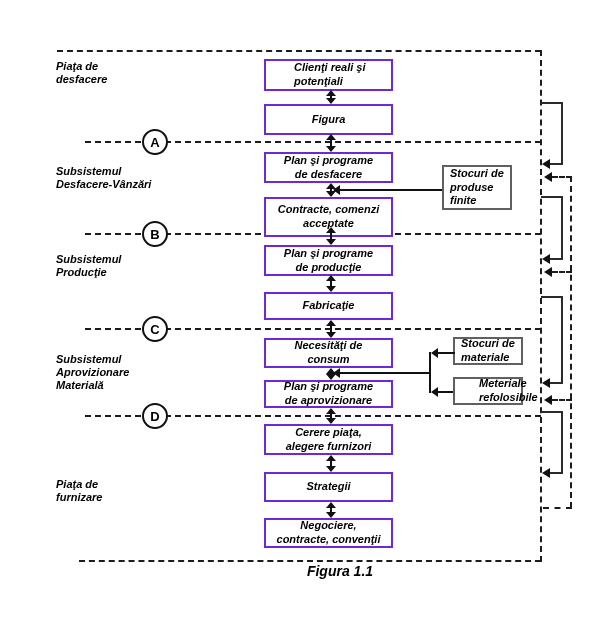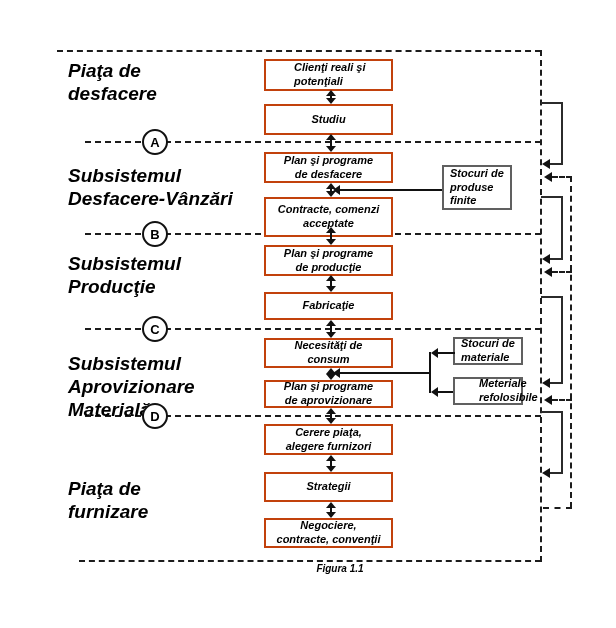--- a/index.html
+++ b/index.html
@@ -6,34 +6,34 @@
   #stage{
     position:relative;width:616px;height:628px;background:#ffffff;
     font-family:"Liberation Sans", sans-serif;color:#000;overflow:hidden;
   }
   
   .dash-h{position:absolute;height:0;border-top:2px dashed #1c1c1c;}
   .dash-v{position:absolute;width:0;border-left:2px dashed #1c1c1c;}
   
   .fbox{
     position:absolute;left:264px;width:129px;box-sizing:border-box;
-    background:#fff;border:2px solid #c2410c;
+    background:#fff;border:2px solid #6d28d9;
     display:flex;align-items:center;justify-content:center;
     font-size:11px;font-weight:bold;font-style:italic;line-height:1.25;
     text-align:center;white-space:pre-line;
   }
   .fbox.left-text{justify-content:flex-start;text-align:left;}
   .sbox{
     position:absolute;box-sizing:border-box;background:#fff;border:2px solid #606060;
     display:flex;align-items:center;justify-content:flex-start;padding-left:6px;
     font-size:11px;font-weight:bold;font-style:italic;line-height:1.25;
     text-align:left;white-space:pre-line;
   }
   .region-label{
-    position:absolute;left:68px;font-size:19px;font-weight:bold;font-style:italic;
+    position:absolute;left:56px;font-size:11px;font-weight:bold;font-style:italic;
     line-height:1.2;white-space:pre-line;
   }
   .circle{
     position:absolute;width:26px;height:26px;border-radius:50%;
     background:#fff;border:2px solid #111;box-sizing:border-box;
     display:flex;align-items:center;justify-content:center;
     font-size:13px;font-weight:bold;font-style:normal;
   }
   
   .varrow{position:absolute;left:325px;width:12px;}
@@ -46,21 +46,21 @@
   .harrow{position:absolute;height:12px;}
   .harrow .shaft{position:absolute;left:6px;right:0;top:5px;height:2px;background:#111;}
   .harrow .head-left{position:absolute;left:0;top:1px;width:0;height:0;
     border-top:5px solid transparent;border-bottom:5px solid transparent;border-right:7px solid #111;}
   .vline{position:absolute;width:2px;background:#111;}
   .bar{position:absolute;background:#2b2b2b;}
   .ahead-left{position:absolute;width:0;height:0;
     border-top:5px solid transparent;border-bottom:5px solid transparent;border-right:8px solid #111;}
   .caption{
     position:absolute;left:264px;width:152px;top:563px;text-align:center;
-    font-size:10px;font-weight:bold;font-style:italic;
+    font-size:14px;font-weight:bold;font-style:italic;
   }
 </style>
 </head>
 <body>
 
 <div id="stage">
 
   <div class="dash-h" style="left:57px;top:50px;width:484px;"></div>
   <div class="dash-v" style="left:540px;top:50px;height:512px;"></div>
   <div class="dash-h" style="left:79px;top:560px;width:462px;"></div>
@@ -82,21 +82,21 @@
   <div class="region-label" style="top:478px;">Piaţa de
 furnizare</div>
 
   <div class="circle" style="left:142px;top:129px;">A</div>
   <div class="circle" style="left:142px;top:221px;">B</div>
   <div class="circle" style="left:142px;top:316px;">C</div>
   <div class="circle" style="left:142px;top:403px;">D</div>
 
   <div class="fbox left-text" style="top:59px;height:32px;padding-left:28px;">Clienţi reali şi
 potenţiali</div>
-  <div class="fbox" style="top:104px;height:31px;">Studiu</div>
+  <div class="fbox" style="top:104px;height:31px;">Figura</div>
   <div class="fbox" style="top:152px;height:31px;">Plan şi programe
 de desfacere</div>
   <div class="fbox" style="top:197px;height:40px;">Contracte, comenzi
 acceptate</div>
   <div class="fbox" style="top:245px;height:31px;">Plan şi programe
 de producţie</div>
   <div class="fbox" style="top:338px;height:30px;">Necesităţi de
 consum</div>
   <div class="fbox" style="top:292px;height:28px;">Fabricaţie</div>
   <div class="fbox" style="top:380px;height:28px;">Plan şi programe

